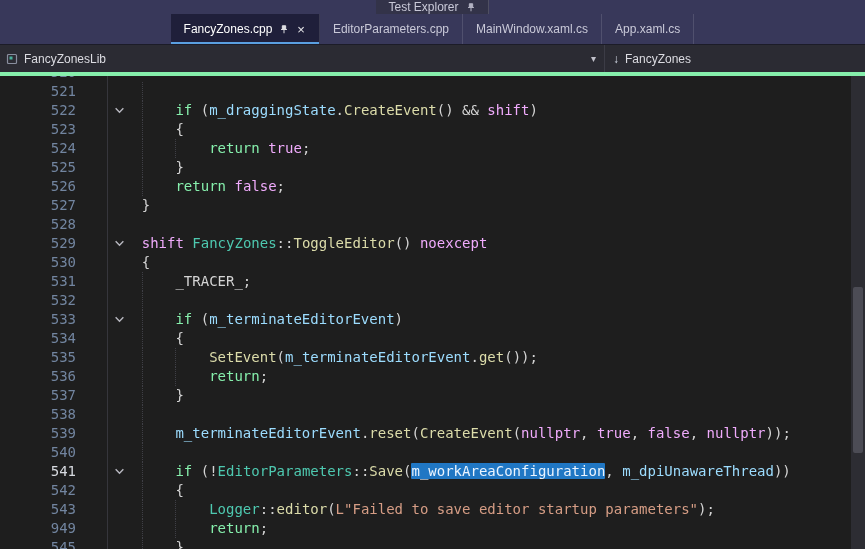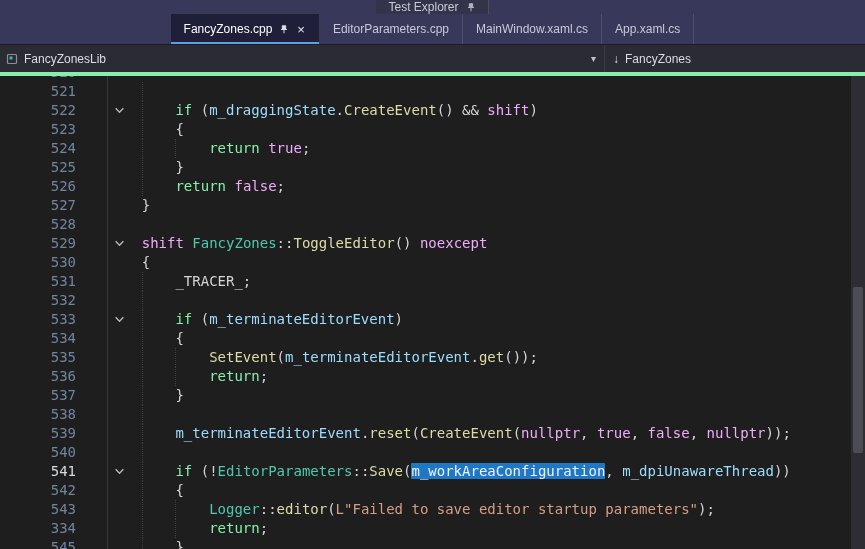--- a/index.html
+++ b/index.html
@@ -247,21 +247,21 @@
           <span class="ln">542</span>
           <span class="gut"></span>
           <div class="code"><div class="guide" style="left: 4ch;"></div><span class="tk-p">        {</span></div>
         </div>
         <div class="code-row">
           <span class="ln">543</span>
           <span class="gut"></span>
           <div class="code"><div class="guide" style="left: 4ch;"></div><div class="guide" style="left: 8ch;"></div><span class="tk-p">            </span><span class="tk-t">Logger</span><span class="tk-p">::</span><span class="tk-f">editor</span><span class="tk-p">(</span><span class="tk-s">L"Failed to save editor startup parameters"</span><span class="tk-p">);</span></div>
         </div>
         <div class="code-row">
-          <span class="ln">334</span>
+          <span class="ln">949</span>
           <span class="gut"></span>
           <div class="code"><div class="guide" style="left: 4ch;"></div><div class="guide" style="left: 8ch;"></div><span class="tk-p">            </span><span class="tk-c">return</span><span class="tk-p">;</span></div>
         </div>
         <div class="code-row">
           <span class="ln">545</span>
           <span class="gut"></span>
           <div class="code"><div class="guide" style="left: 4ch;"></div><span class="tk-p">        }</span></div>
         </div>
         <div class="code-row">
           <span class="ln">546</span>

